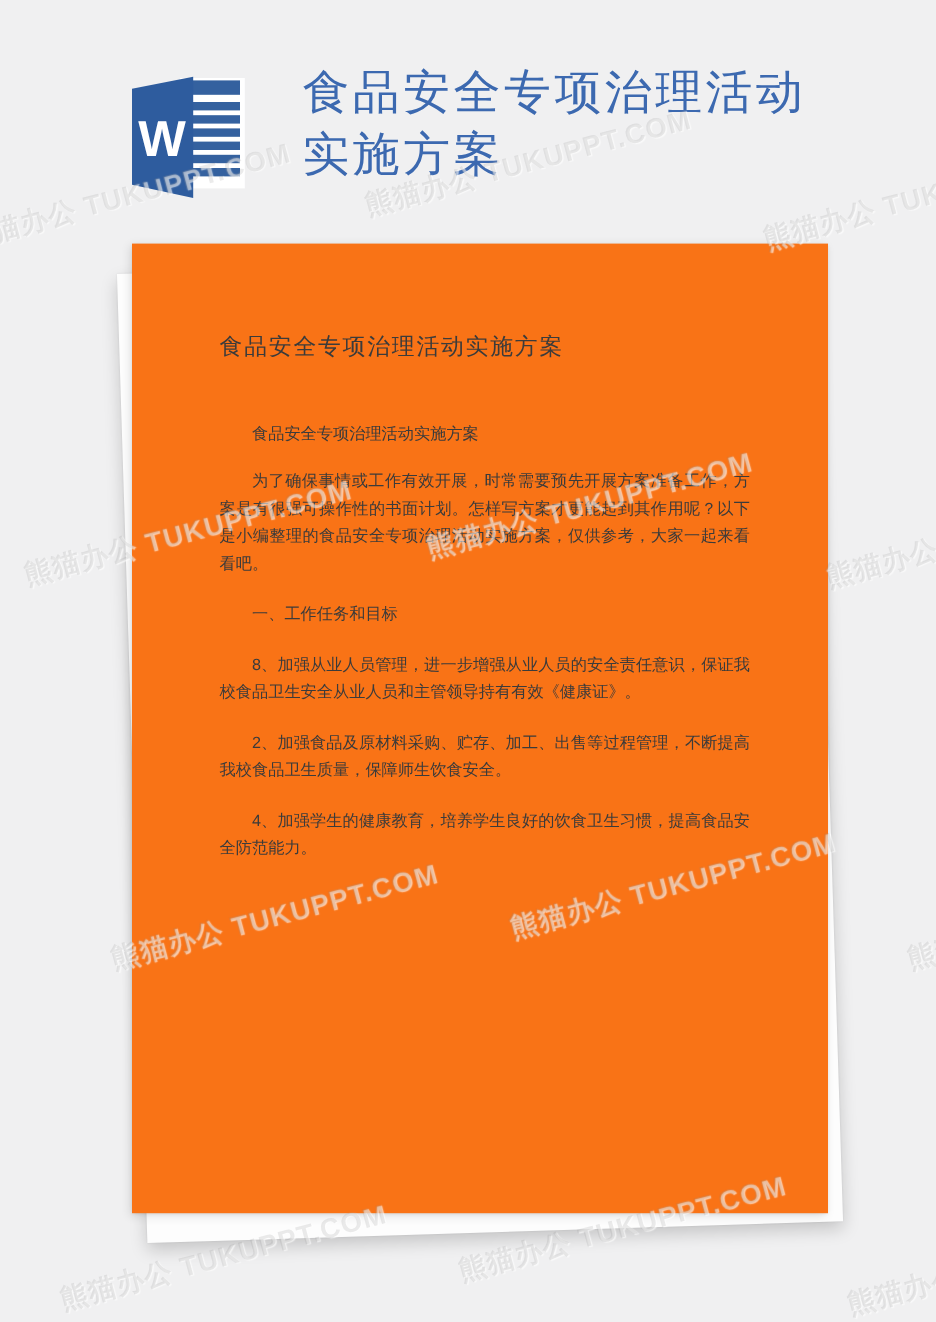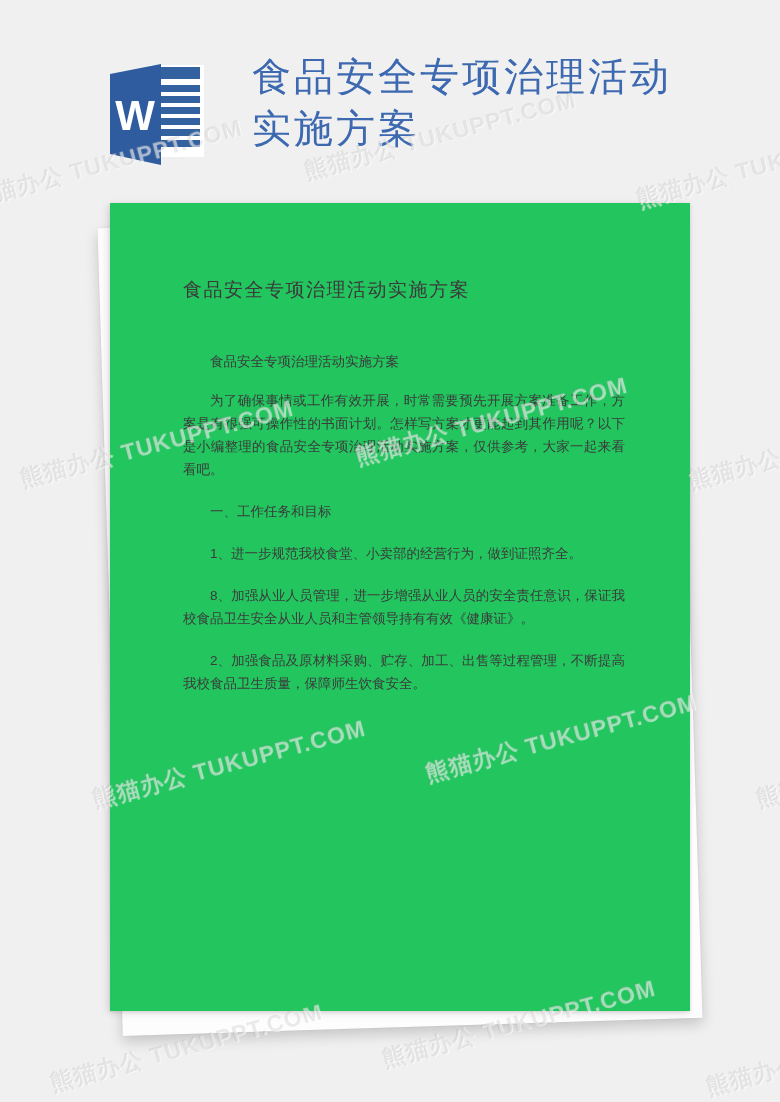--- a/index.html
+++ b/index.html
@@ -33,21 +33,21 @@
   .page-back {
     position: absolute; left: 110px; top: 203px;
     width: 580px; height: 808px;
     background: #fdfdfd;
     box-shadow: 0 6px 14px rgba(0,0,0,0.18), 0 0 2px rgba(0,0,0,0.08);
     transform: translateY(16px) rotate(-1.8deg);
   }
   .page-main {
     position: absolute; left: 110px; top: 203px;
     width: 580px; height: 808px;
-    background: #22c55e;
+    background: #f97316;
     box-shadow: -2px 2px 8px rgba(0,0,0,0.12), 0 1px 3px rgba(0,0,0,0.10);
     box-sizing: border-box;
     padding: 73px 65px 40px 73px;
   }
 
   
   .doc-h1 {
     font-family: "Liberation Serif", "DejaVu Serif", serif;
     font-size: 19px; line-height: 28px;
     letter-spacing: 1.5px;
@@ -113,23 +113,23 @@
   </div>
 
   <div class="page-back"></div>
 
   <div class="page-main">
     <div class="doc-h1">食品安全专项治理活动实施方案</div>
     <div class="doc-sub">食品安全专项治理活动实施方案</div>
     <div class="doc-body">
       <p>为了确保事情或工作有效开展，时常需要预先开展方案准备工作，方案是有很强可操作性的书面计划。怎样写方案才更能起到其作用呢？以下是小编整理的食品安全专项治理活动实施方案，仅供参考，大家一起来看看吧。</p>
       <p class="p-head">一、工作任务和目标</p>
-      <p>1、进一步规范我校食堂、小卖部的经营行为，做到证照齐全。</p>
       <p>8、加强从业人员管理，进一步增强从业人员的安全责任意识，保证我校食品卫生安全从业人员和主管领导持有有效《健康证》。</p>
       <p>2、加强食品及原材料采购、贮存、加工、出售等过程管理，不断提高我校食品卫生质量，保障师生饮食安全。</p>
+      <p>4、加强学生的健康教育，培养学生良好的饮食卫生习惯，提高食品安全防范能力。</p>
     </div>
   </div>
 
   <span class="wm" style="left:-34px;  top:148px;">熊猫办公 TUKUPPT.COM</span>
   <span class="wm" style="left:300px;  top:120px;">熊猫办公 TUKUPPT.COM</span>
   <span class="wm" style="left:632px;  top:148px;">熊猫办公 TUKUPPT.COM</span>
   <span class="wm" style="left:16px;   top:428px;">熊猫办公 TUKUPPT.COM</span>
   <span class="wm" style="left:350px;  top:405px;">熊猫办公 TUKUPPT.COM</span>
   <span class="wm" style="left:684px;  top:430px;">熊猫办公 TUKUPPT.COM</span>
   <span class="wm" style="left:88px;   top:748px;">熊猫办公 TUKUPPT.COM</span>

